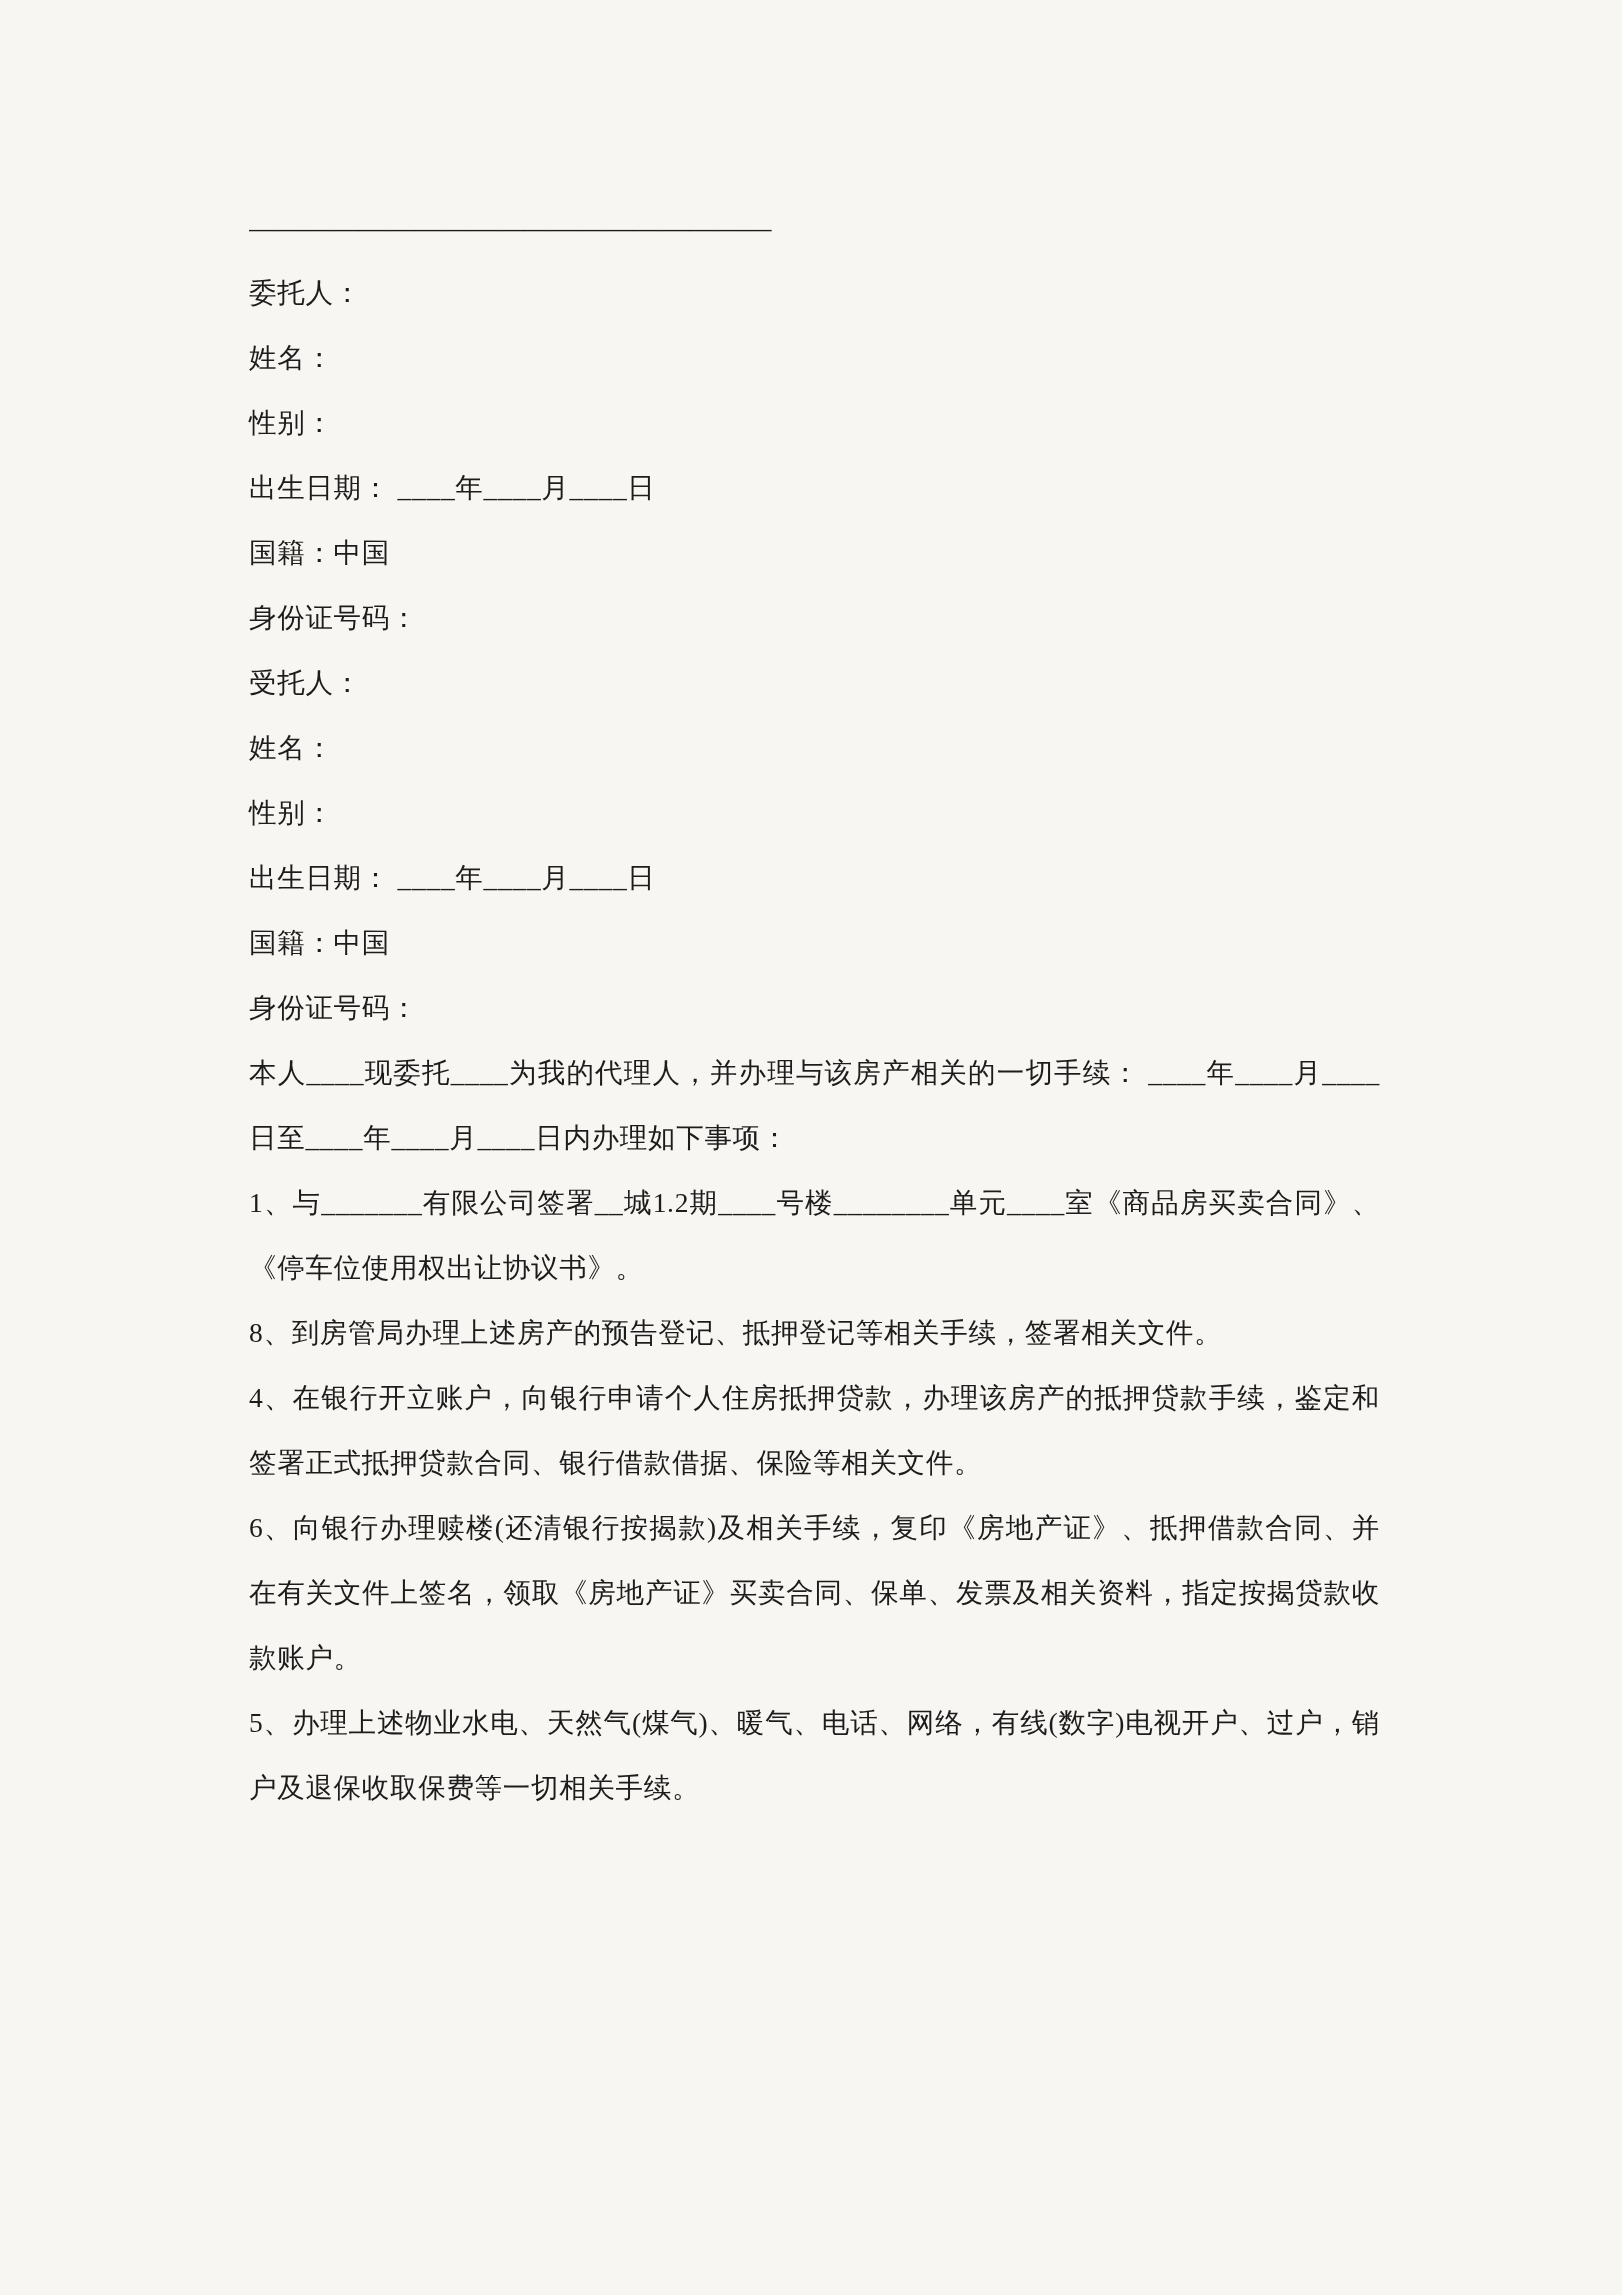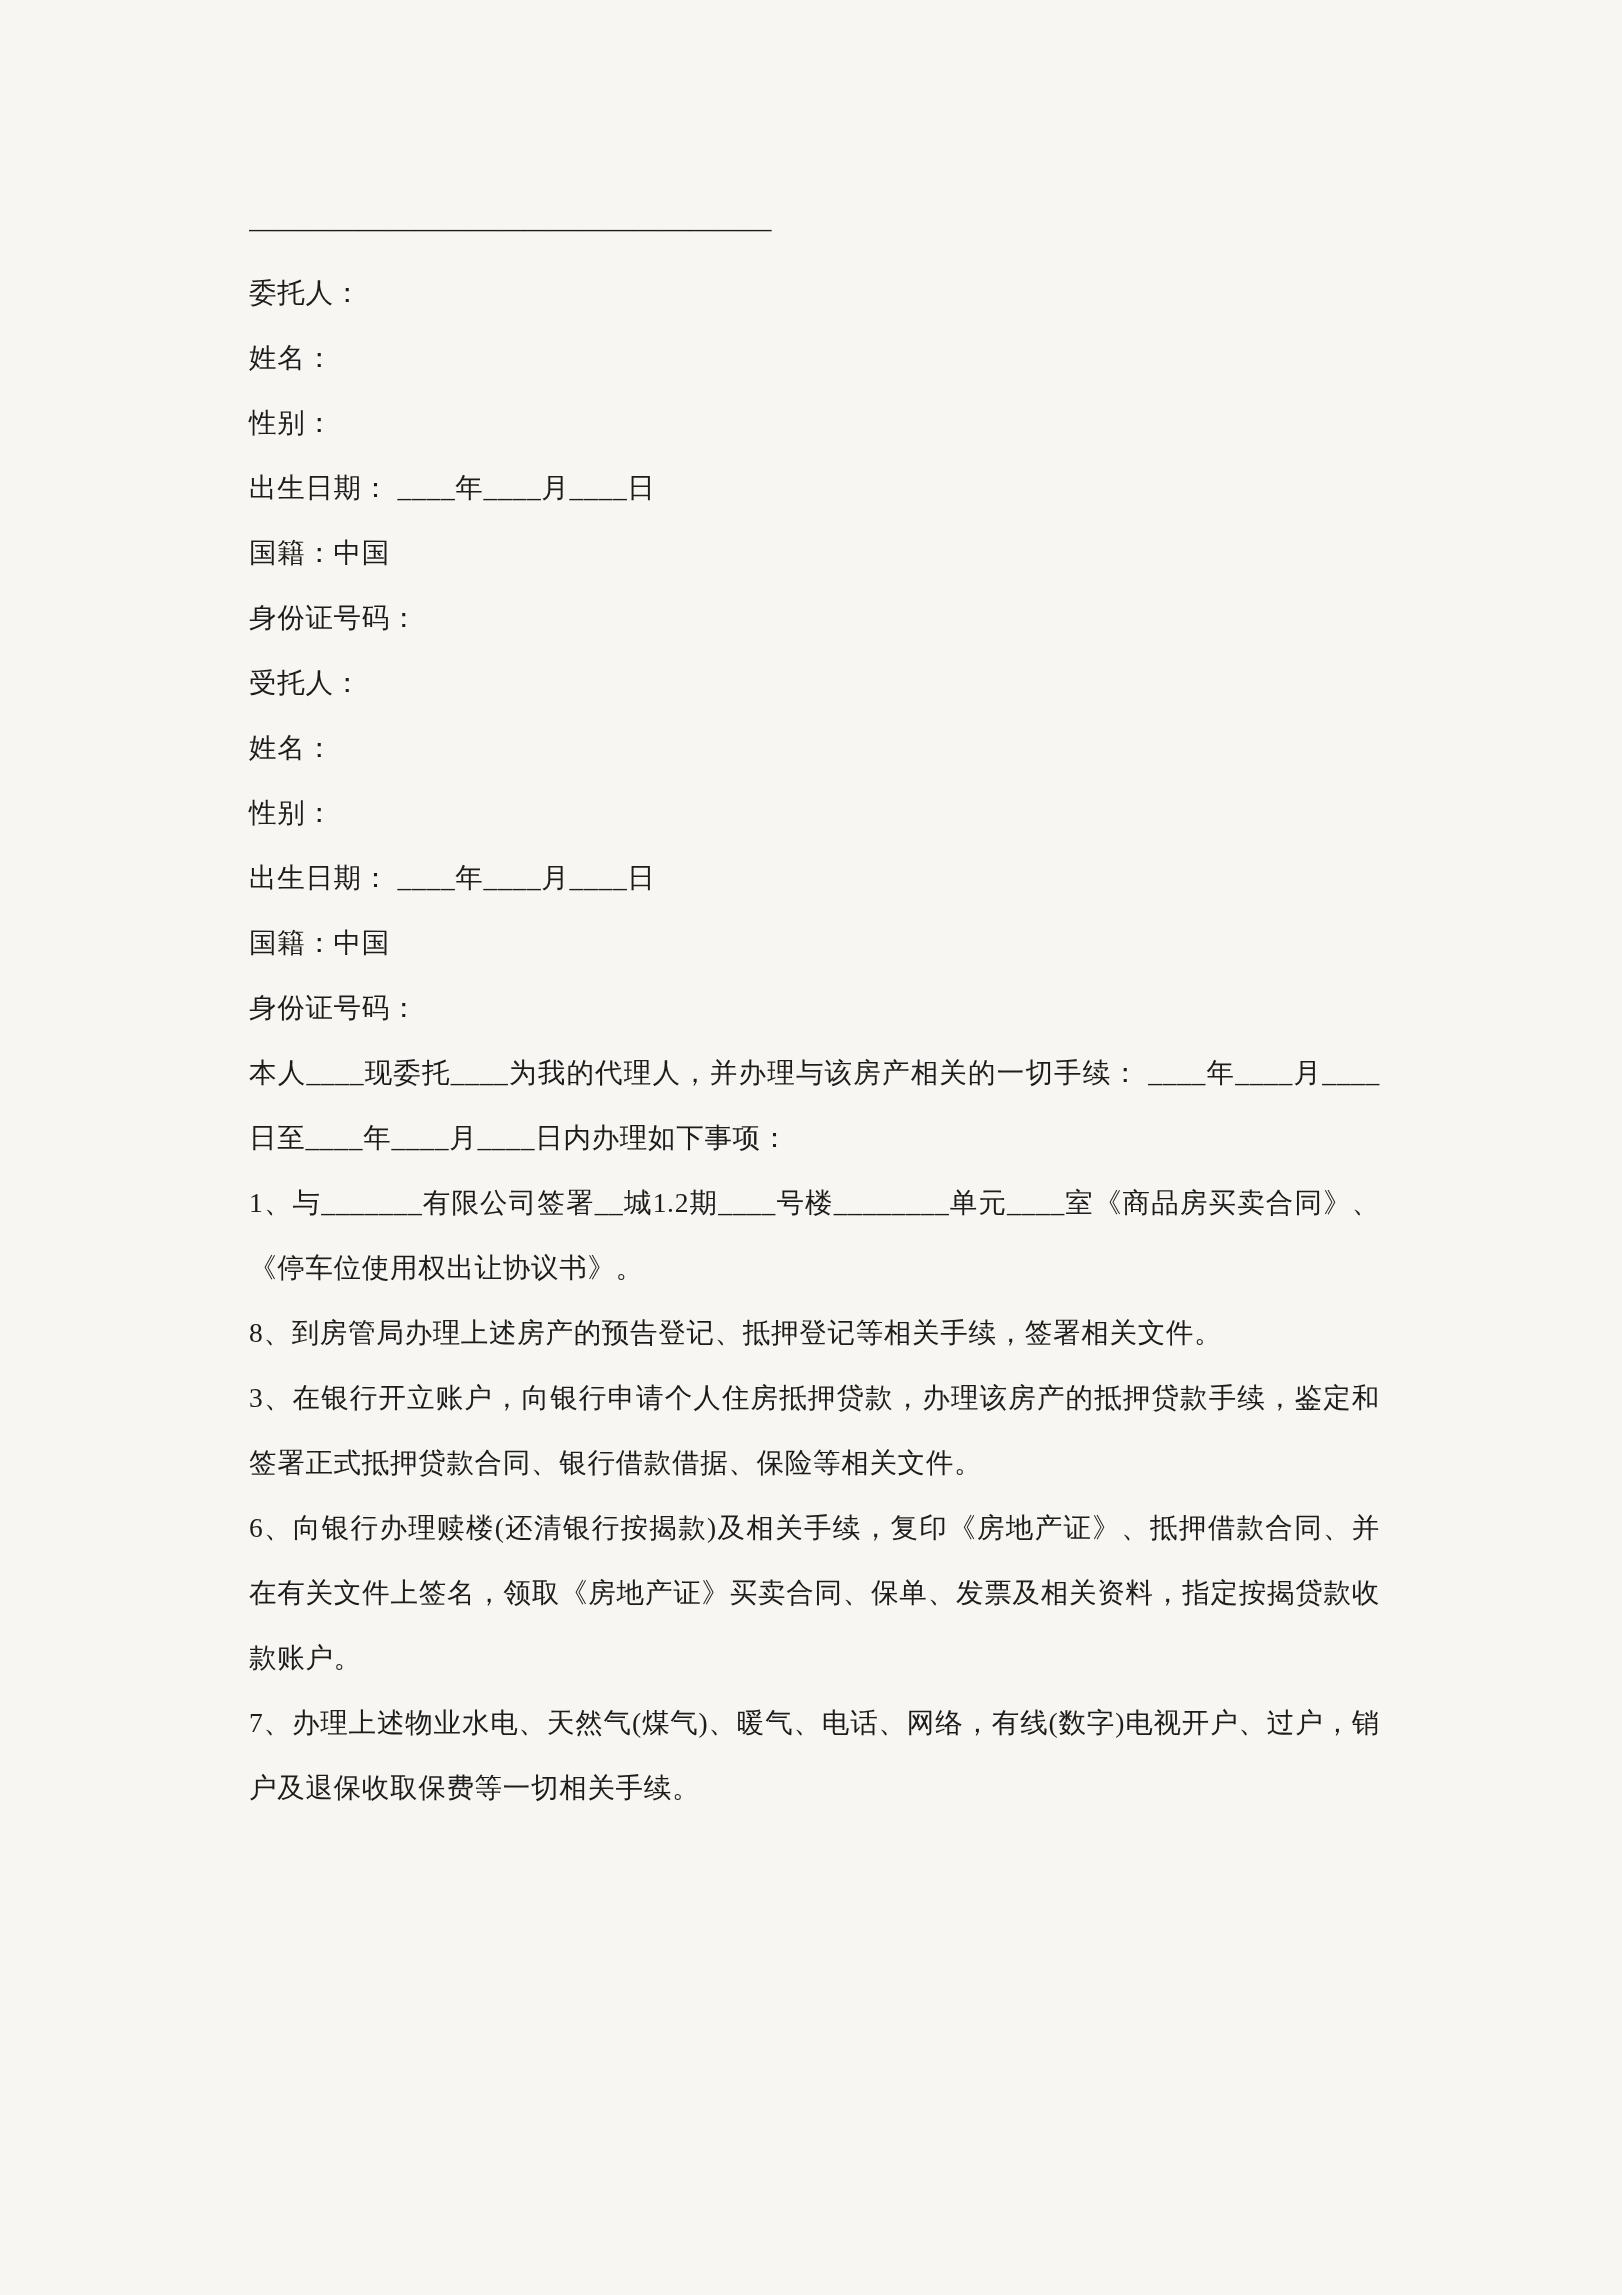--- a/index.html
+++ b/index.html
@@ -53,18 +53,18 @@
     <p>身份证号码：</p>
     <p>受托人：</p>
     <p>姓名：</p>
     <p>性别：</p>
     <p>出生日期：  ____年____月____日</p>
     <p>国籍：中国</p>
     <p>身份证号码：</p>
     <p>本人____现委托____为我的代理人，并办理与该房产相关的一切手续：  ____年____月____日至____年____月____日内办理如下事项：</p>
     <p>1、与_______有限公司签署__城1.2期____号楼________单元____室《商品房买卖合同》、《停车位使用权出让协议书》。</p>
     <p>8、到房管局办理上述房产的预告登记、抵押登记等相关手续，签署相关文件。</p>
-    <p>3、在银行开立账户，向银行申请个人住房抵押贷款，办理该房产的抵押贷款手续，鉴定和签署正式抵押贷款合同、银行借款借据、保险等相关文件。</p>
+    <p>4、在银行开立账户，向银行申请个人住房抵押贷款，办理该房产的抵押贷款手续，鉴定和签署正式抵押贷款合同、银行借款借据、保险等相关文件。</p>
     <p>6、向银行办理赎楼(还清银行按揭款)及相关手续，复印《房地产证》、抵押借款合同、并在有关文件上签名，领取《房地产证》买卖合同、保单、发票及相关资料，指定按揭贷款收款账户。</p>
-    <p>7、办理上述物业水电、天然气(煤气)、暖气、电话、网络，有线(数字)电视开户、过户，销户及退保收取保费等一切相关手续。</p>
+    <p>5、办理上述物业水电、天然气(煤气)、暖气、电话、网络，有线(数字)电视开户、过户，销户及退保收取保费等一切相关手续。</p>
   </div>
 </div>
 
 
 </body></html>

